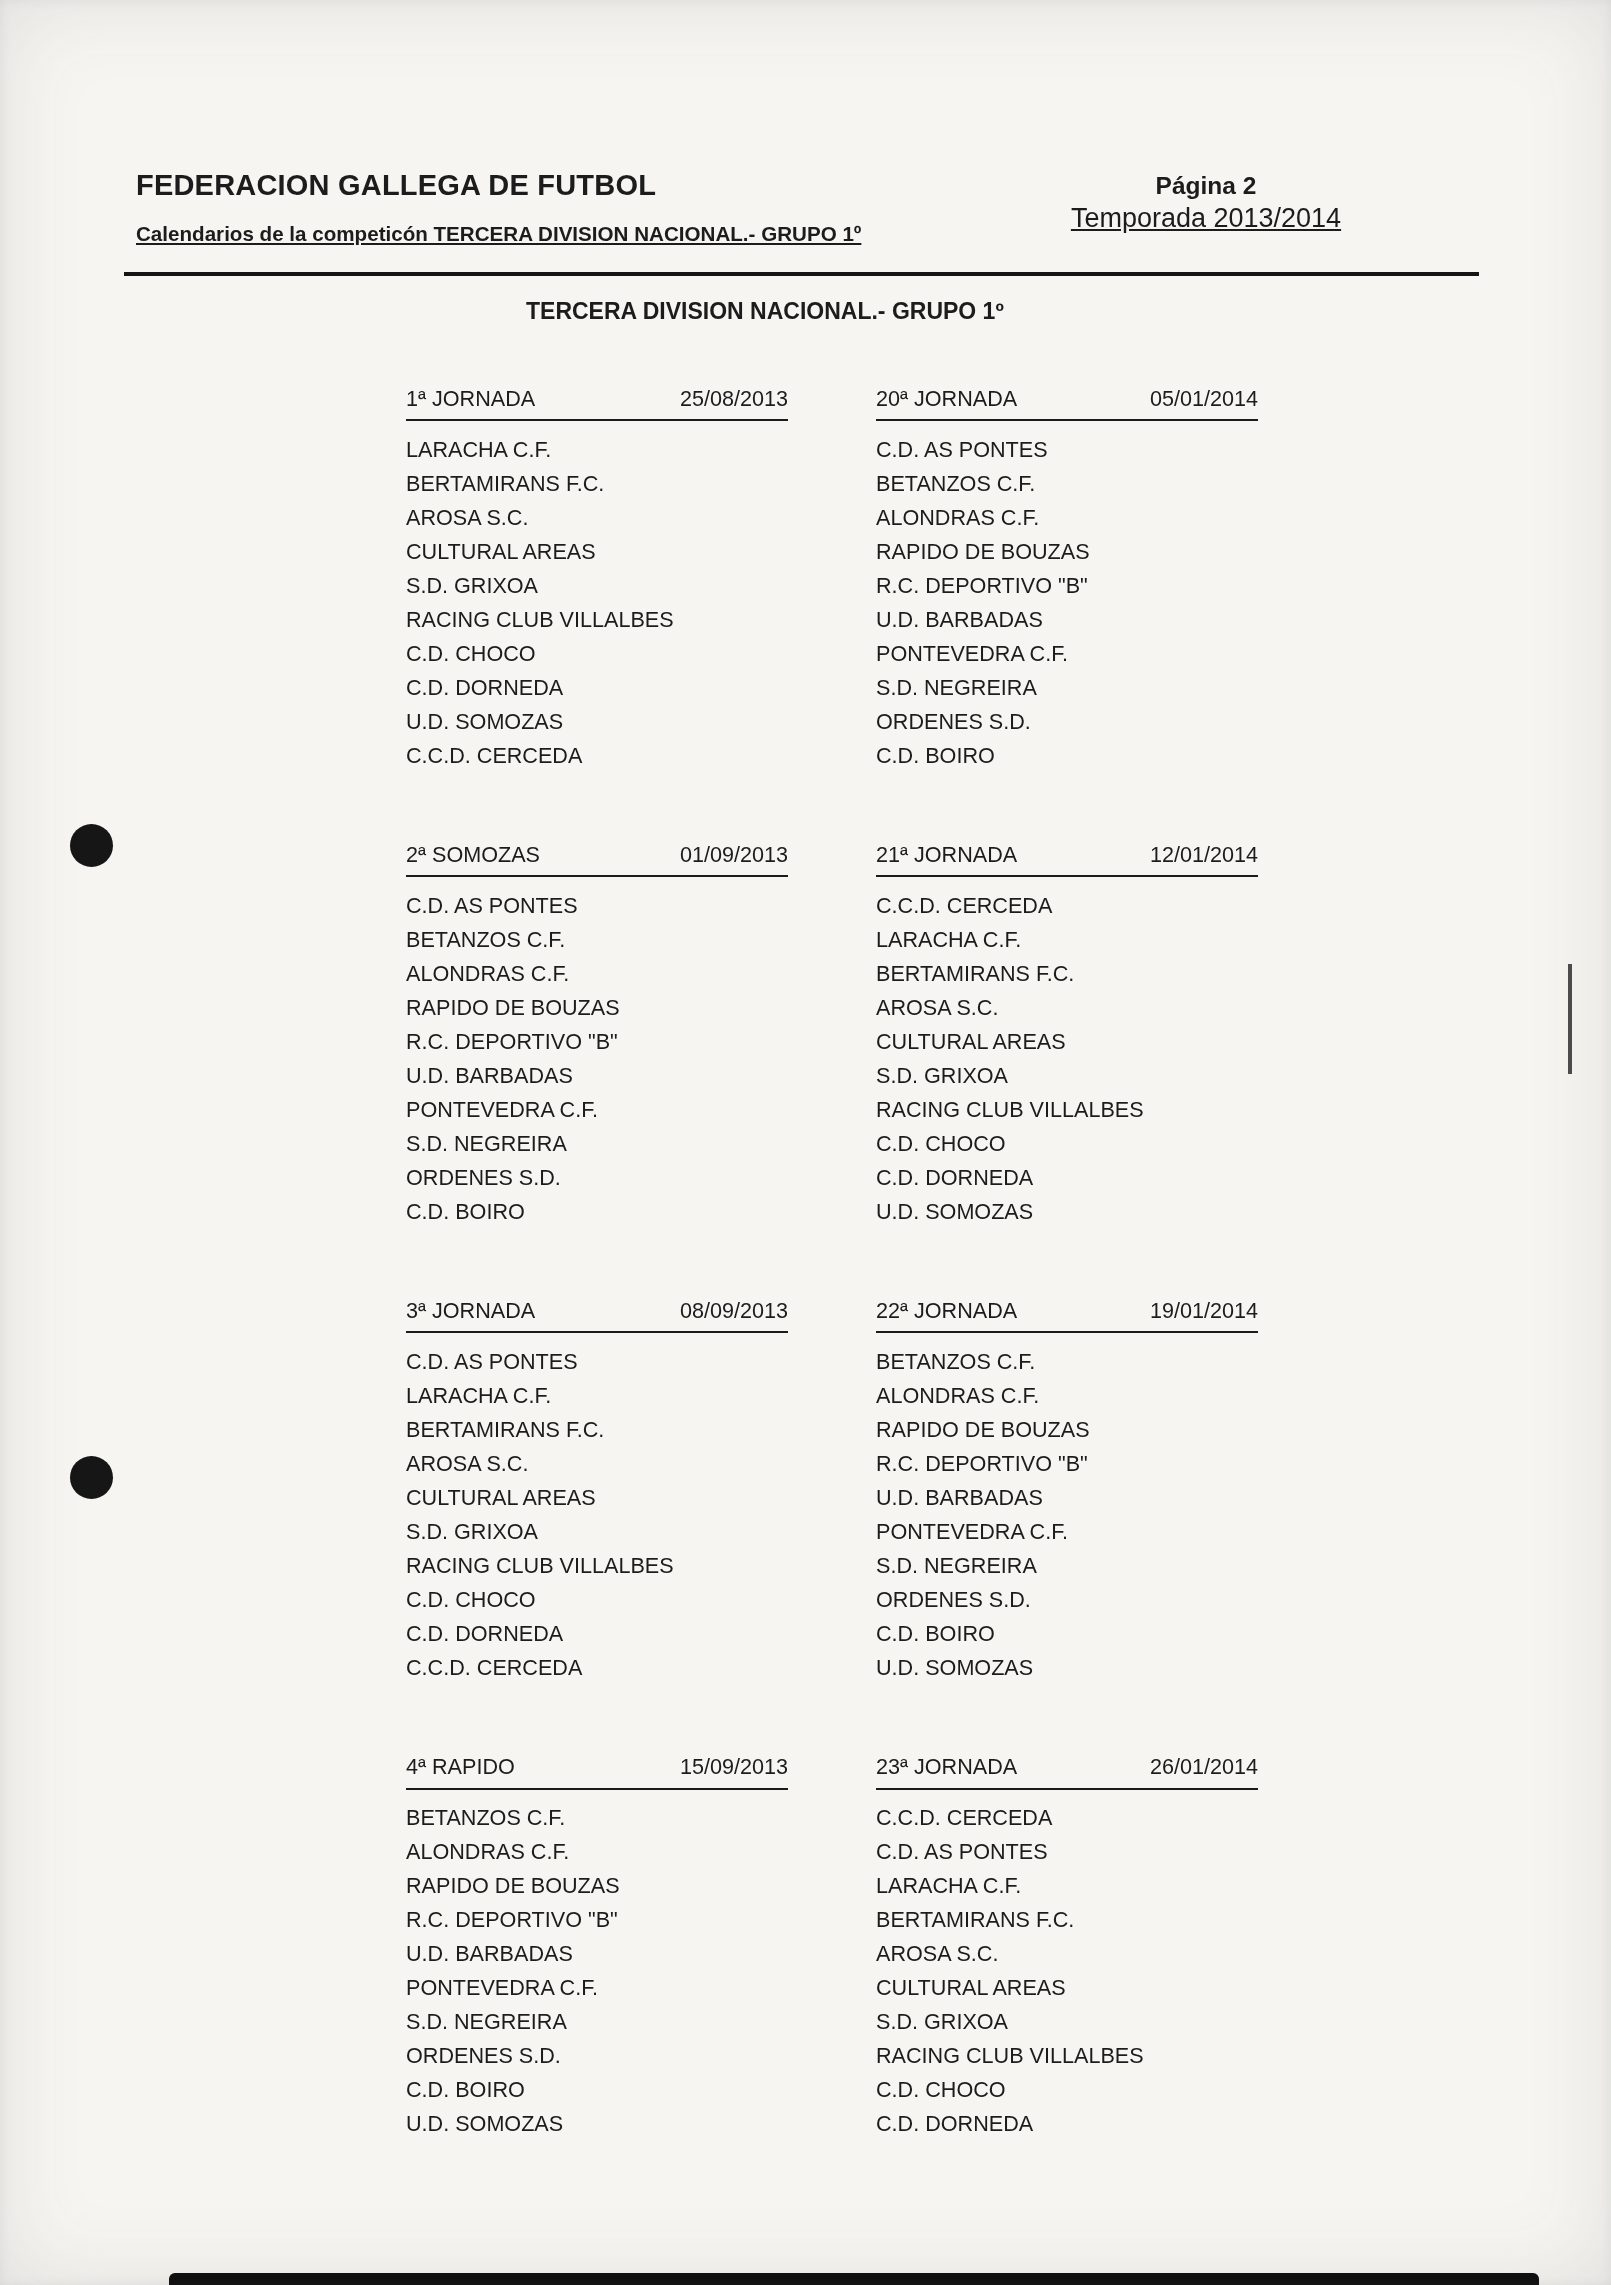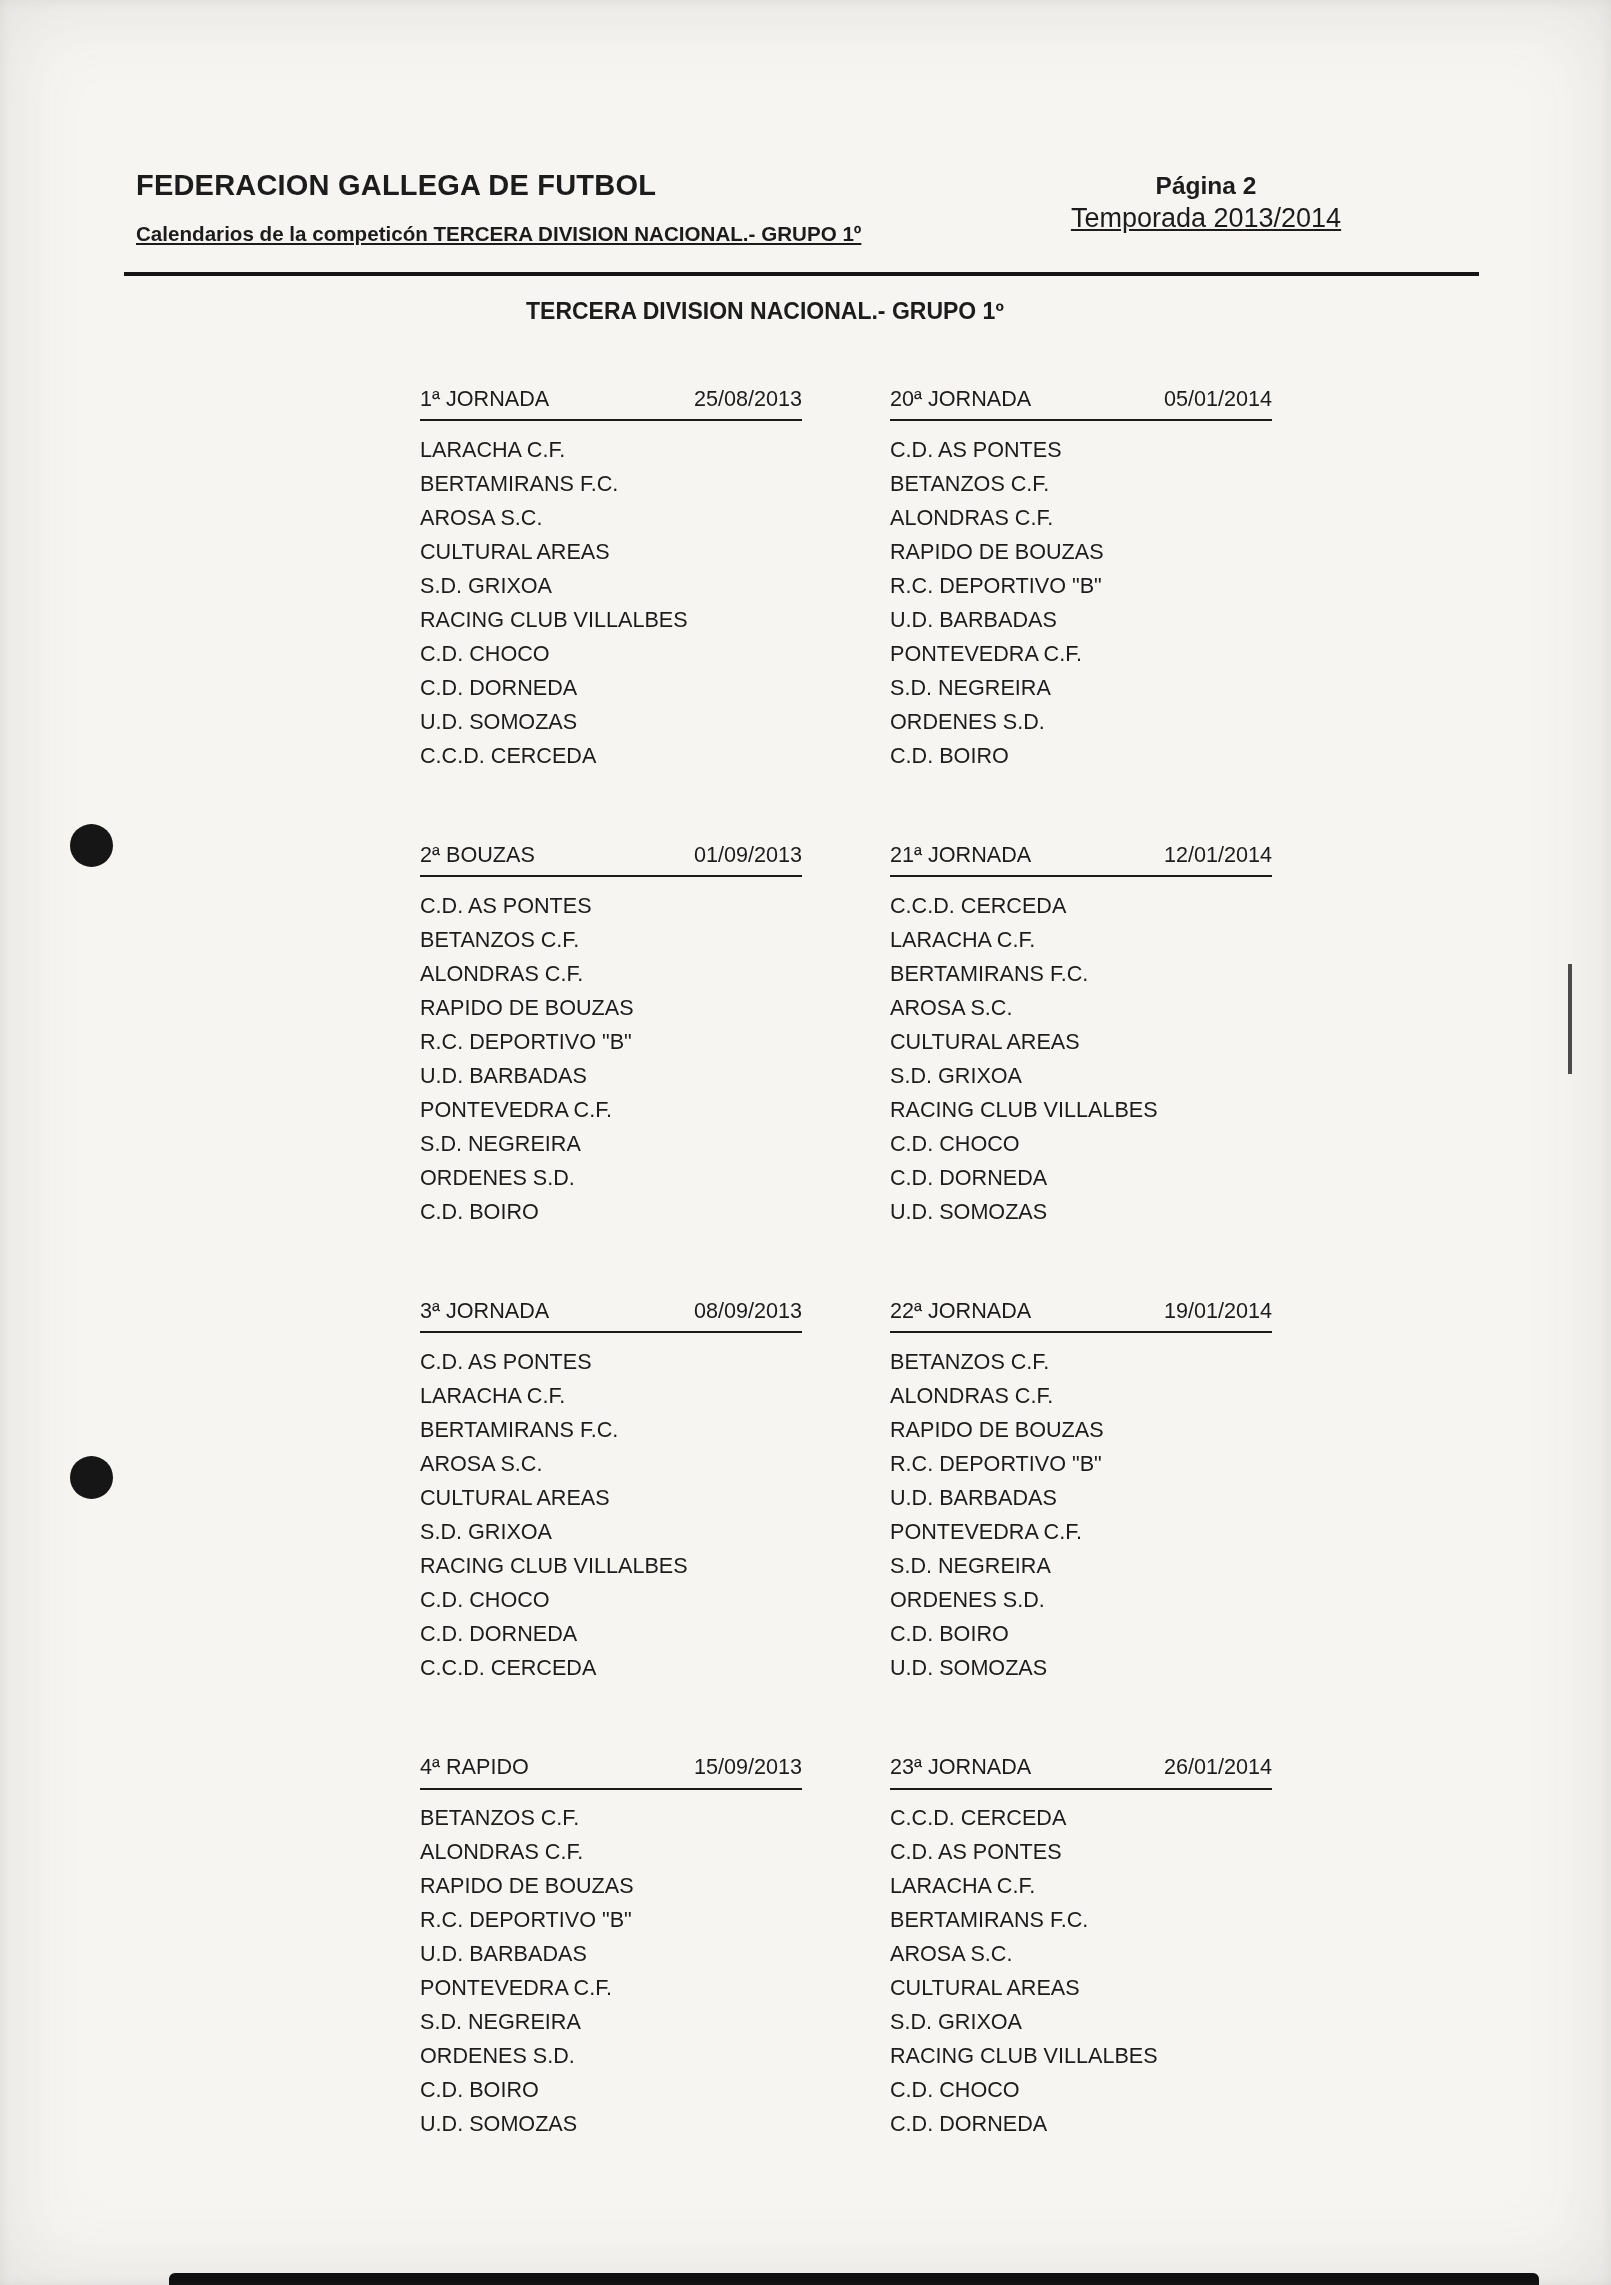--- a/index.html
+++ b/index.html
@@ -51,21 +51,21 @@
   .section-title {
     position: absolute;
     left: 490px; top: 298px;
     font-size: 23px;
     font-weight: bold;
     margin-left: 36px;
   }
   
   .columns {
     position: absolute;
-    left: 420px; top: 386px;
+    left: 406px; top: 386px;
     display: flex;
     gap: 88px;
     z-index: 2;
   }
   .column { width: 382px; }
   .jornada-block { margin-bottom: 69px; }
   .block-head {
     display: flex;
     justify-content: space-between;
     align-items: baseline;
@@ -136,21 +136,21 @@
         <div class="team">CULTURAL AREAS</div>
         <div class="team">S.D. GRIXOA</div>
         <div class="team">RACING CLUB VILLALBES</div>
         <div class="team">C.D. CHOCO</div>
         <div class="team">C.D. DORNEDA</div>
         <div class="team">U.D. SOMOZAS</div>
         <div class="team">C.C.D. CERCEDA</div>
       </div>
       <div class="jornada-block">
         <div class="block-head">
-          <span class="jlabel">2ª BOUZAS</span>
+          <span class="jlabel">2ª SOMOZAS</span>
           <span class="jdate">01/09/2013</span>
         </div>
         <div class="team">C.D. AS PONTES</div>
         <div class="team">BETANZOS C.F.</div>
         <div class="team">ALONDRAS C.F.</div>
         <div class="team">RAPIDO DE BOUZAS</div>
         <div class="team">R.C. DEPORTIVO "B"</div>
         <div class="team">U.D. BARBADAS</div>
         <div class="team">PONTEVEDRA C.F.</div>
         <div class="team">S.D. NEGREIRA</div>

